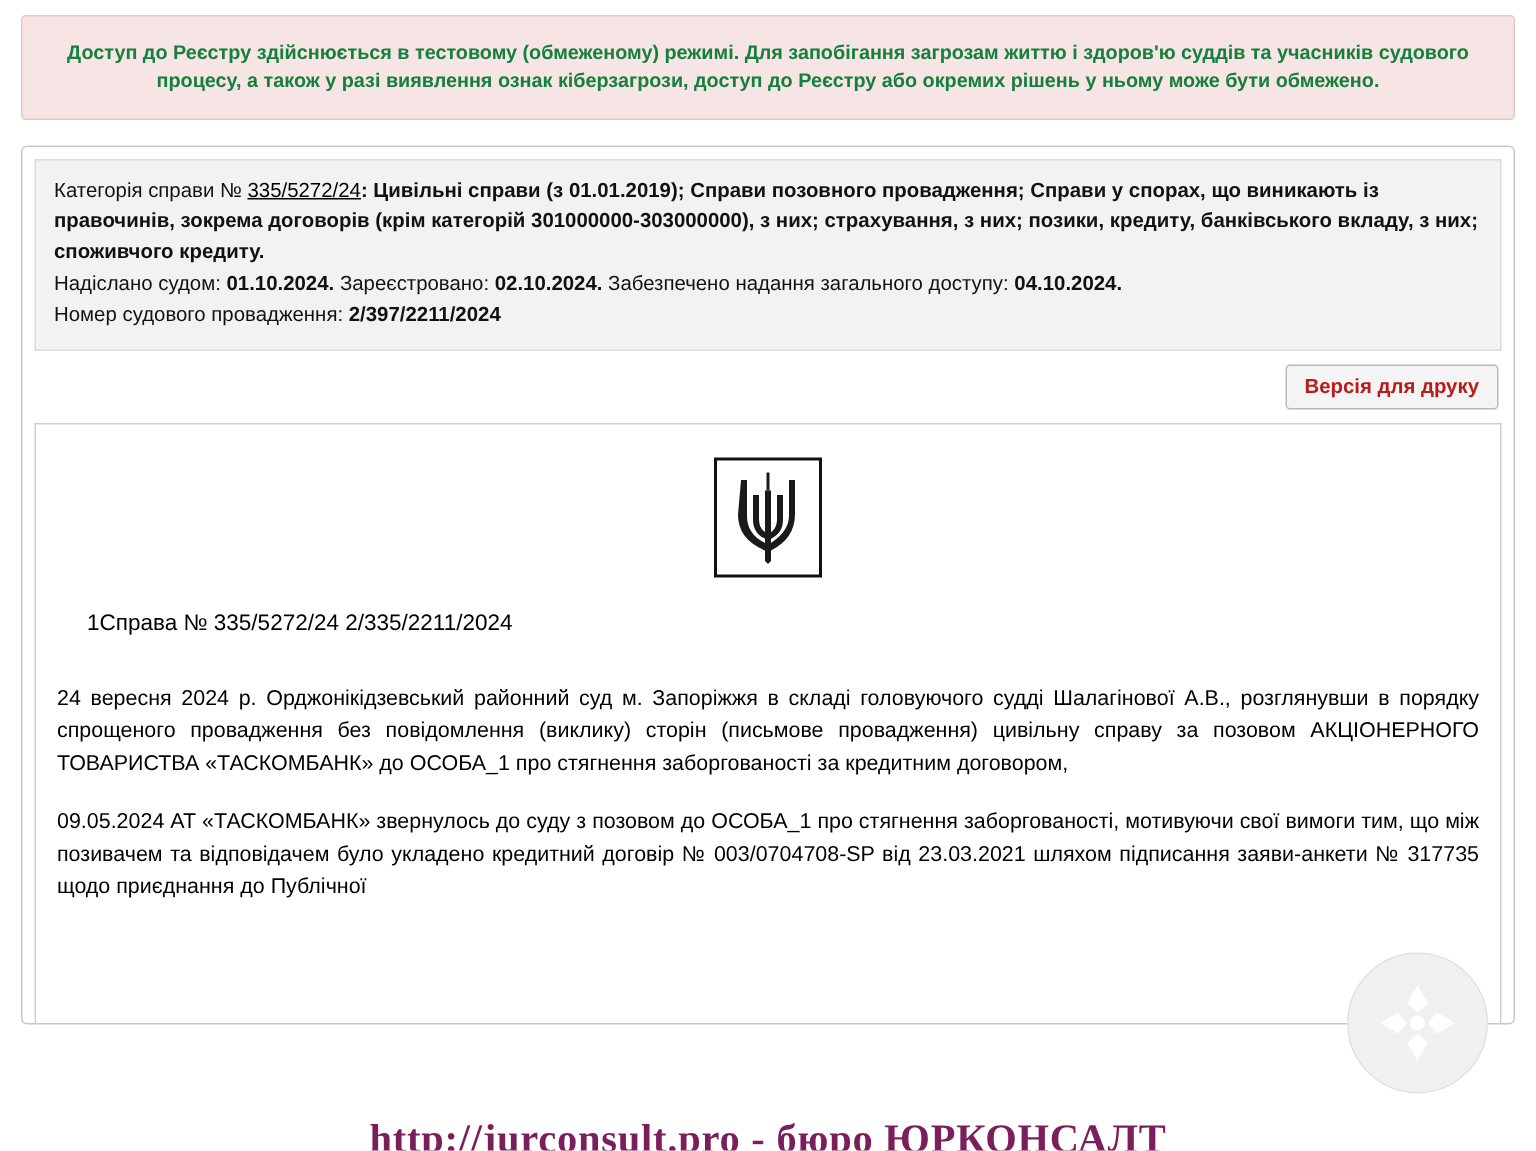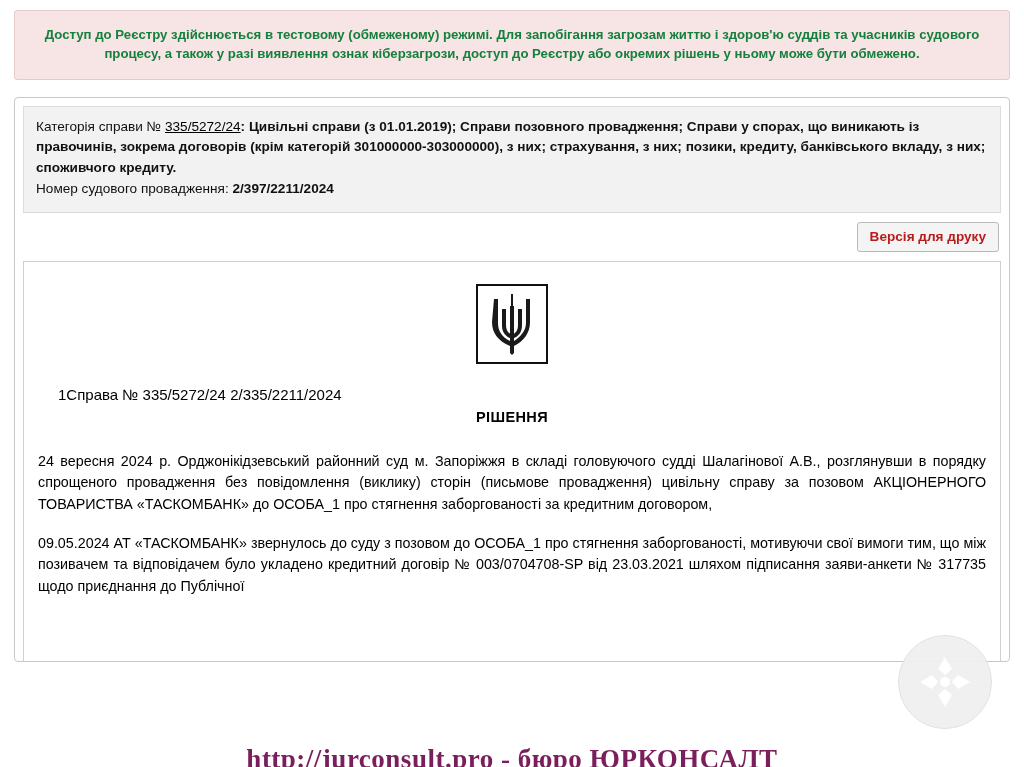--- a/index.html
+++ b/index.html
@@ -101,21 +101,21 @@
     border: 2px solid #111;
     display: flex;
     align-items: center;
     justify-content: center;
     box-sizing: border-box;
   }
 
   .case-no {
     font-size: 15px;
     padding-left: 20px;
-    margin-bottom: 6px;
+    margin-bottom: 32px;
   }
 
   .doc-title {
     text-align: center;
     font-weight: bold;
     font-size: 14.5px;
     letter-spacing: 0.4px;
     margin: 0 0 26px 0;
   }
   .doc-subtitle {
@@ -178,20 +178,23 @@
 
   <div class="warning-banner">
     <span>Доступ до Реєстру здійснюється в тестовому (обмеженому) режимі. Для запобігання загрозам життю і здоров'ю суддів та учасників судового процесу, а також у разі виявлення ознак кіберзагрози, доступ до Реєстру або окремих рішень у ньому може бути обмежено.</span>
   </div>
 
   <div class="card">
 
     <div class="meta-box">
       <div class="meta-line">
         <span>Категорія справи № </span><a class="case-link">335/5272/24</a><b>: Цивільні справи (з 01.01.2019); Справи позовного провадження; Справи у спорах, що виникають із правочинів, зокрема договорів (крім категорій 301000000-303000000), з них; страхування, з них; позики, кредиту, банківського вкладу, з них; споживчого кредиту.</b>
+      </div>
+      <div class="meta-line">
+        <span>Надіслано судом: </span><b>01.10.2024.</b><span> Зареєстровано: </span><b>02.10.2024.</b><span> Забезпечено надання загального доступу: </span><b>04.10.2024.</b>
       </div>
       <div class="meta-line">
         <span>Номер судового провадження: </span><b>2/397/2211/2024</b>
       </div>
     </div>
 
     <div class="print-row">
       <button class="print-button">Версія для друку</button>
     </div>
 
@@ -207,21 +210,20 @@
               <path d="M36 6 L40 6 L40 29 C40 40 34 48 24 53 L24 48 C30 44 36 38 36 30 Z"></path>
               <path d="M12 16 L16 16 L16 32 C16 37 18 40 22 42 L22 46 C14 43 12 38 12 32 Z"></path>
               <path d="M28 16 L32 16 L32 32 C32 38 30 43 22 46 L22 42 C26 40 28 37 28 32 Z"></path>
             </g>
           </svg>
         </div>
       </div>
 
       <div class="case-no">1Справа № 335/5272/24  2/335/2211/2024</div>
 
-      <div class="doc-title">РІШЕННЯ</div>
 
       <div class="para">24 вересня 2024 р. Орджонікідзевський районний суд м. Запоріжжя в складі головуючого судді Шалагінової А.В., розглянувши в порядку спрощеного провадження без повідомлення (виклику) сторін (письмове провадження) цивільну справу за позовом АКЦІОНЕРНОГО ТОВАРИСТВА «ТАСКОМБАНК» до ОСОБА_1 про стягнення заборгованості за кредитним договором,</div>
       <div class="para">09.05.2024 АТ «ТАСКОМБАНК» звернулось до суду з позовом до ОСОБА_1 про стягнення заборгованості, мотивуючи свої вимоги тим, що між позивачем та відповідачем було укладено кредитний договір № 003/0704708-SP від 23.03.2021 шляхом підписання заяви-анкети № 317735 щодо приєднання до Публічної</div>
 
     </div>
   </div>
 
   <div class="watermark-logo">
     <svg width="62" height="62" viewBox="0 0 62 62" aria-hidden="true">
       <g fill="#ffffff">

